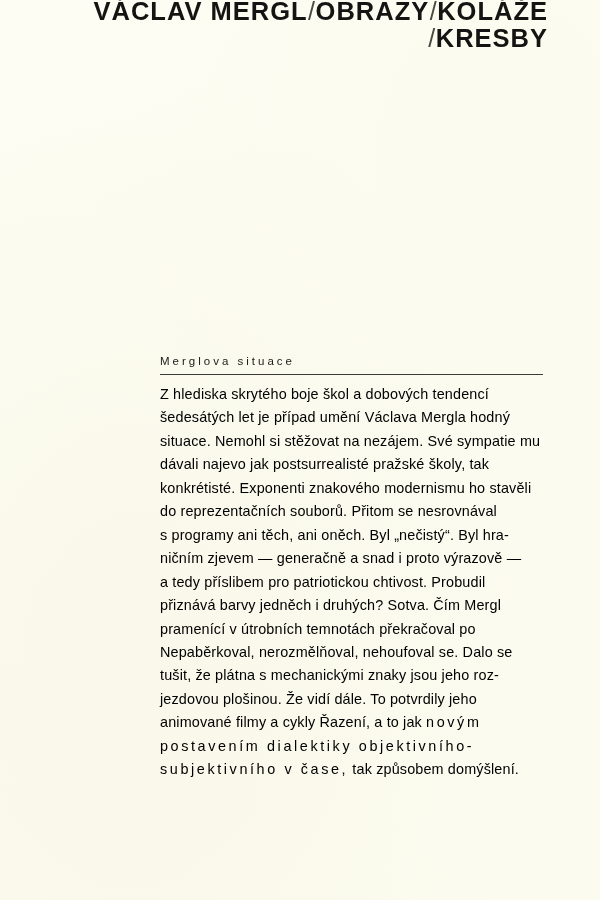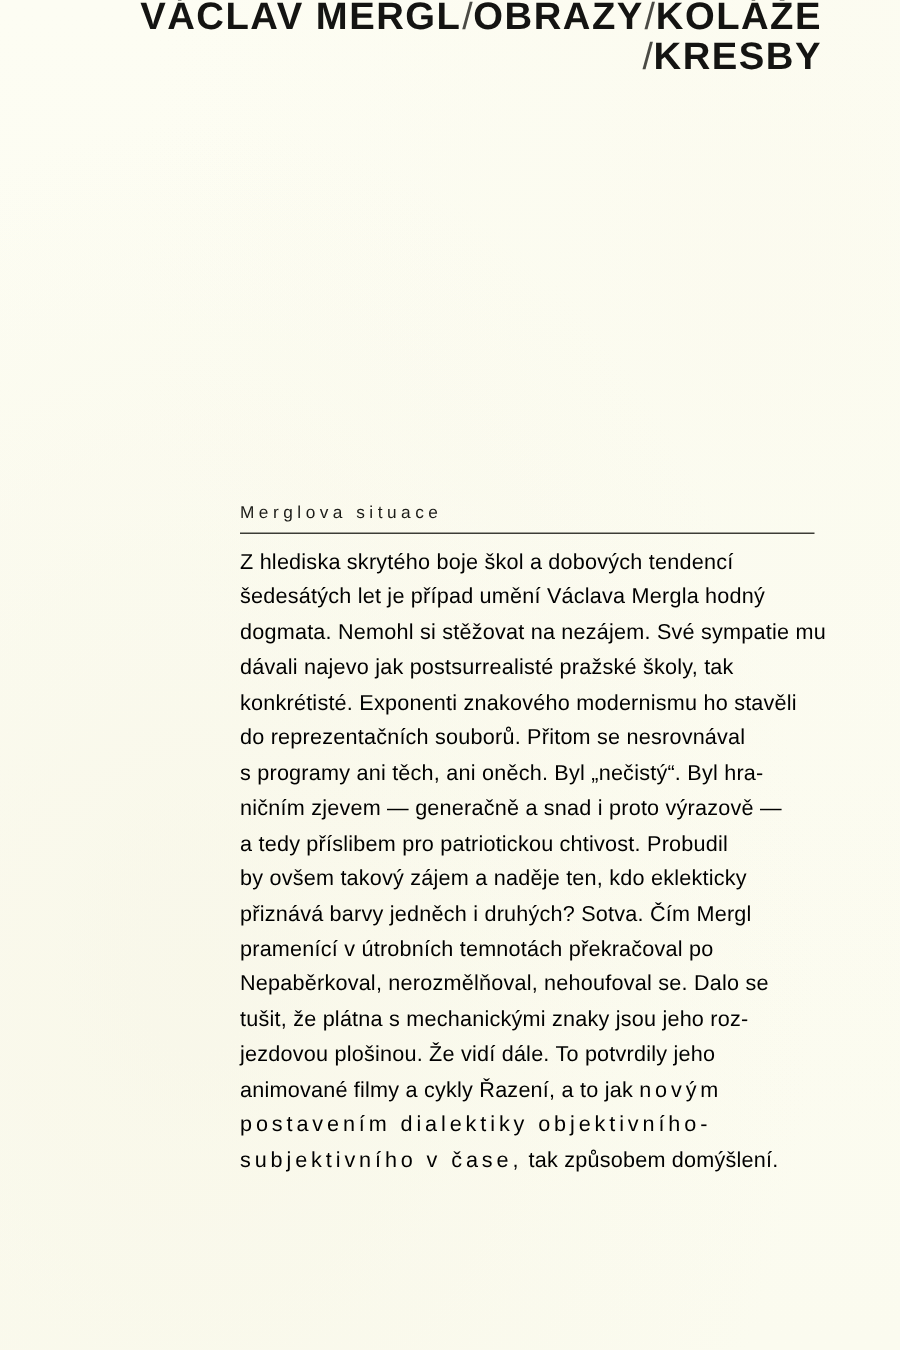--- a/index.html
+++ b/index.html
@@ -57,21 +57,21 @@
     padding: 0 0.5px;
   }
   .title-line .word {
     letter-spacing: 1.0px;
   }
 
   
   .article {
     position: absolute;
     left: 160px;
-    top: 336px;
+    top: 355px;
     width: 390px;
   }
   .article-heading {
     font-size: 11.5px;
     letter-spacing: 3.0px;
     font-weight: 400;
     color: #1b1b18;
     padding-bottom: 7px;
     white-space: nowrap;
   }
@@ -108,28 +108,27 @@
       <span class="sep">/</span><span class="word">KRESBY</span>
     </div>
   </div>
 
   <div class="article">
     <div class="article-heading">Merglova situace</div>
     <div class="heading-rule"></div>
     <div class="body-lines">
       <div class="body-line">Z hlediska skrytého boje škol a dobových tendencí</div>
       <div class="body-line">šedesátých let je případ umění Václava Mergla hodný</div>
-      <div class="body-line">dogmata. Nemohl si stěžovat na nezájem. Své sympatie mu</div>
+      <div class="body-line">situace. Nemohl si stěžovat na nezájem. Své sympatie mu</div>
       <div class="body-line">dávali najevo jak postsurrealisté pražské školy, tak</div>
       <div class="body-line">konkrétisté. Exponenti znakového modernismu ho stavěli</div>
       <div class="body-line">do reprezentačních souborů. Přitom se nesrovnával</div>
       <div class="body-line">s programy ani těch, ani oněch. Byl „nečistý“. Byl hra-</div>
       <div class="body-line">ničním zjevem — generačně a snad i proto výrazově —</div>
       <div class="body-line">a tedy příslibem pro patriotickou chtivost. Probudil</div>
-      <div class="body-line">by ovšem takový zájem a naděje ten, kdo eklekticky</div>
       <div class="body-line">přiznává barvy jedněch i druhých? Sotva. Čím Mergl</div>
       <div class="body-line">pramenící v útrobních temnotách překračoval po</div>
       <div class="body-line">Nepaběrkoval, nerozmělňoval, nehoufoval se. Dalo se</div>
       <div class="body-line">tušit, že plátna s mechanickými znaky jsou jeho roz-</div>
       <div class="body-line">jezdovou plošinou. Že vidí dále. To potvrdily jeho</div>
 
       <div class="body-line">
         <span>animované filmy a cykly Řazení, a to jak </span><span class="sp">novým</span><span></span>
       </div>
       <div class="body-line">

